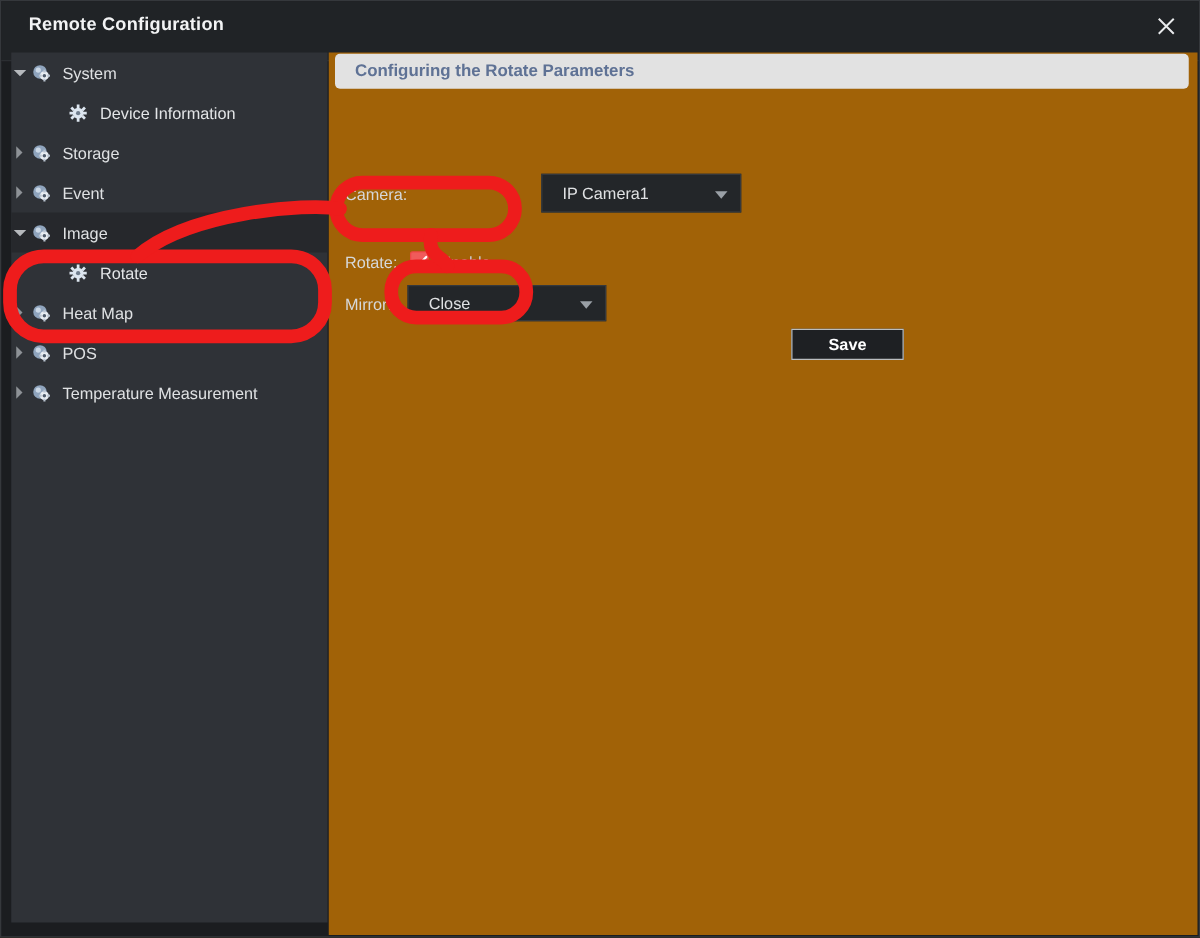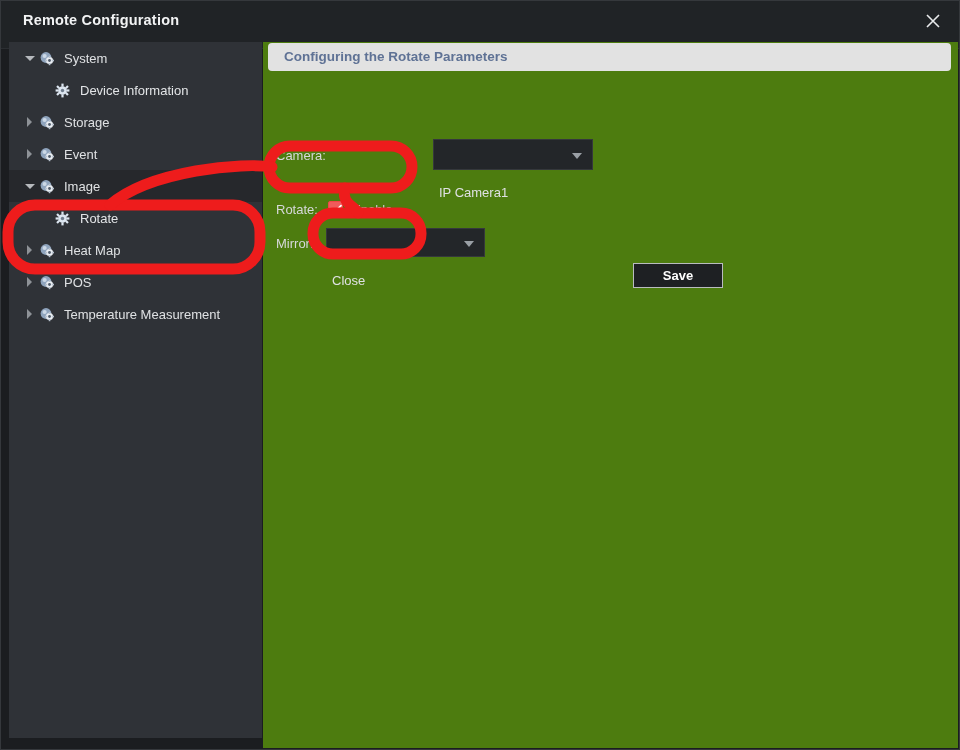--- a/index.html
+++ b/index.html
@@ -69,21 +69,21 @@
   .tree { position: absolute; left:0; top:0; width:100%; }
 
   .tree-row {
     position: relative;
     height: 32px;
     display: flex;
     align-items: center;
     cursor: pointer;
     box-sizing: border-box;
   }
-  .tree-row.lvl0 { padding-left: 14px; }
+  .tree-row.lvl0 { }
   .tree-row.lvl1 { padding-left: 46px; }
   .tree-row.selected { background: #26282c; }
 
   .twisty {
     width: 14px;
     height: 14px;
     margin-right: 2px;
     position: relative;
     flex: 0 0 auto;
   }
@@ -124,21 +124,21 @@
   }
   .tree-row.lvl1 .tree-label { color: #e3e5e7; }
 
   
   .main {
     position: absolute;
     left: 262px;
     top: 41px;
     right: 1px;
     bottom: 1px;
-    background: #4d7c0f;
+    background: #a16207;
   }
 
   .banner {
     position: absolute;
     left: 5px;
     top: 1px;
     width: 683px;
     height: 28px;
     background: #e2e2e2;
     border-radius: 4px;
@@ -162,27 +162,26 @@
 
   .select {
     position: absolute;
     background: #232629;
     border: 1px solid #35383c;
     box-sizing: border-box;
     cursor: pointer;
   }
   .select-value {
     position: absolute;
-    left: 5px;
+    left: 16px;
     top: 50%;
     transform: translateY(-50%);
     font-size: 13px;
     color: #dfe1e3;
     white-space: nowrap;
-    margin-top: 37px;
   }
   .select-arrow {
     position: absolute;
     right: 10px;
     top: 50%;
     margin-top: -2px;
     border-left: 5px solid transparent;
     border-right: 5px solid transparent;
     border-top: 6px solid #9aa0a6;
   }

